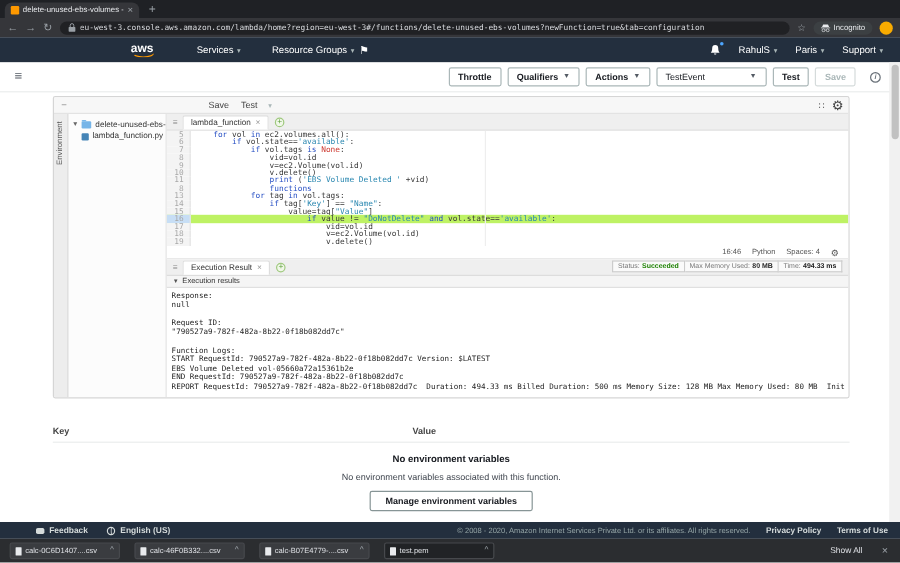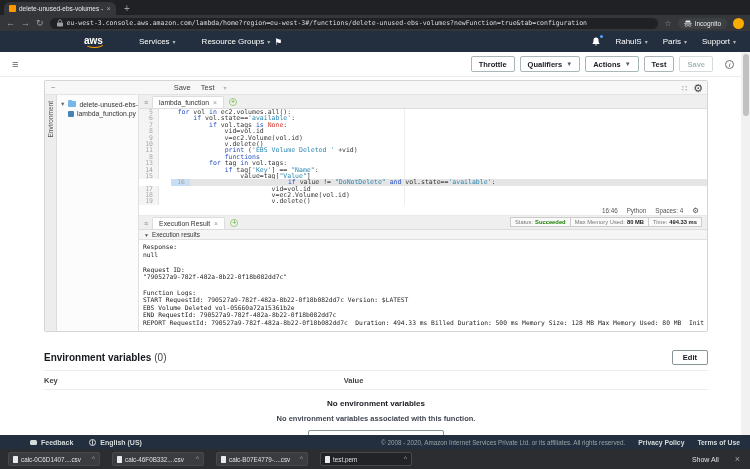--- a/index.html
+++ b/index.html
@@ -19,21 +19,21 @@
   .navbtn { color:#9aa0a6; font-size:9px; line-height:9px; }
   .urlpill { flex:1; height:11px; background:#202124; border-radius:6px; display:flex; align-items:center; gap:4px; padding:0 7px; overflow:hidden; }
   .urltext { font-size:6.5px; color:#dadce0; white-space:nowrap; overflow:hidden; }
   .star { color:#9aa0a6; font-size:8px; }
   .incog { display:flex; align-items:center; gap:3px; background:#3c4043; border-radius:8px; padding:1px 6px; height:11px; }
   .incog span { font-size:6.5px; color:#e8eaed; }
   .avatar { width:11px; height:11px; border-radius:50%; background:#f9ab00; }
 
   
   .awsnav { position:absolute; top:31px; left:0; right:0; height:21px; background:#232f3e; display:flex; align-items:center; color:#fff; }
-  .awslogo { margin-left:84px; font-size:10px; font-weight:bold; color:#fff; position:relative; padding-bottom:2px; }
+  .awslogo { margin-left:109px; font-size:10px; font-weight:bold; color:#fff; position:relative; padding-bottom:2px; }
   .awslogo::after { content:""; position:absolute; left:1px; right:-1px; bottom:0; height:3px; border:1px solid transparent; border-bottom:1.5px solid #ff9900; border-radius:0 0 60% 60%/0 0 100% 100%; }
   .navitems { display:flex; align-items:center; gap:26px; margin-left:36px; }
   .navitem { font-size:8px; color:#fff; display:flex; align-items:center; gap:3px; }
   .caret { font-size:6px; color:#aab7b8; }
   .flagicon { color:#fff; font-size:9px; margin-left:4px; }
   .navright { margin-left:auto; display:flex; align-items:center; gap:15px; padding-right:14px; }
   .bellwrap { position:relative; display:flex; }
   .belldot { position:absolute; top:-2px; right:-3px; width:3px; height:3px; border-radius:50%; background:#4da6ff; }
 
   
@@ -70,21 +70,21 @@
   .codetabbar, .resulttabbar { height:14px; background:#efefef; border-bottom:1px solid #ddd; display:flex; align-items:flex-end; padding-left:3px; position:relative; flex:0 0 auto; }
   .tablist-icon { font-size:7px; color:#888; margin:0 4px 2px 2px; }
   .edtab { background:#fff; border:1px solid #ddd; border-bottom:none; border-radius:2px 2px 0 0; height:12px; display:flex; align-items:center; gap:4px; padding:0 6px; font-size:6.8px; color:#333; }
   .edtab-close { color:#999; font-size:7px; }
   .pluscircle { width:8px; height:8px; border-radius:50%; border:1px solid #9fc97e; background:#f0f7e8; color:#5a9e3a; font-size:7px; line-height:6.5px; text-align:center; margin:0 0 2px 5px; }
   .codearea { height:96px; display:flex; flex-direction:column; position:relative; background:#fff; overflow:hidden; flex:0 0 auto; }
   .ruler { position:absolute; left:265px; top:0; bottom:0; width:1px; background:#eee; }
   .codeline { display:flex; height:6.4px; line-height:6.4px; font-size:6.5px; font-family:"DejaVu Sans Mono", monospace; }
   .codeline .ln { width:20px; flex:0 0 auto; text-align:right; padding-right:5px; color:#a8a8a8; background:#f4f4f4; border-right:1px solid #e4e4e4; }
   .codeline .ct { white-space:pre; color:#383838; padding-left:3px; }
-  .codeline.active { background:#e5e5e5;margin-left:32px; }
+  .codeline.active { background:#bef264; }
   .codeline.active .ln { background:#c7def5; }
   .tk { color:#264fc4; } .ts { color:#2987b0; } .tc { color:#cc342b; }
   .codestatus { height:11px; display:flex; align-items:center; justify-content:flex-end; gap:9px; padding-right:8px; font-size:6.3px; color:#555; background:#fff; border-bottom:1px solid #e9e9e9; flex:0 0 auto; }
   .codestatus .sgear { font-size:7.5px; color:#555; }
   .statusboxes { position:absolute; right:5px; bottom:2px; display:flex; }
   .sbox { border:1px solid #ccc; background:#fafafa; font-size:5.8px; color:#777; padding:1px 4px; display:flex; gap:2px; align-items:center; }
   .sbox + .sbox { border-left:none; }
   .sbox b { color:#222; font-weight:bold; }
   .sbox .ok { color:#1d8102; font-weight:bold; }
   .resultheader { height:10px; background:#f5f5f5; border-bottom:1px solid #e0e0e0; display:flex; align-items:center; gap:3px; padding-left:5px; font-size:6.3px; color:#333; flex:0 0 auto; }
@@ -96,21 +96,21 @@
   .envsection { position:absolute; top:350px; left:44px; width:664px; }
   .envhead { display:flex; align-items:center; border-bottom:1px solid #eaeded; padding-bottom:5px; }
   .envtitle { font-size:10px; font-weight:bold; color:#16191f; }
   .envcount { font-size:10px; color:#444; margin-left:3px; font-weight:normal; }
   .editbtn { margin-left:auto; background:#fff; border:1px solid #879596; border-radius:2px; font-size:7.5px; font-weight:bold; color:#16191f; padding:2px 10px; }
   .envcols { display:flex; border-bottom:1px solid #eaeded; padding:5px 0 4px 0; }
   .envcol { font-size:7.5px; font-weight:bold; color:#444;text-align:center; }
   .envcol--value { margin-left:286px; }
   .envempty { text-align:center; padding-top:9px; }
   .envempty-title { font-size:8px; font-weight:bold; color:#16191f; }
-  .envempty-sub { font-size:7.5px; color:#414750; margin-top:6px;font-weight:bold; }
+  .envempty-sub { font-size:7.5px; color:#414750; margin-top:6px; }
   .managebtn { display:inline-block; margin-top:7px; background:#fff; border:1px solid #879596; border-radius:2px; font-size:7.5px; font-weight:bold; color:#16191f; padding:3px 12px; }
 
   
   .scrollbar { position:absolute; top:52px; right:0; width:9px; height:383px; background:#f1f1f1; z-index:4; }
   .scrollthumb { position:absolute; top:2px; left:1.5px; width:6px; height:62px; border-radius:3px; background:#c1c1c1; }
 
   
   .awsfooter { position:absolute; top:435px; left:0; right:0; height:14px; background:#232f3e; display:flex; align-items:center; z-index:5; color:#d5dbdb; }
   .fitem { display:flex; align-items:center; gap:4px; font-size:7px; font-weight:bold; color:#d5dbdb; }
   .fitem--feedback { margin-left:30px; }
@@ -214,20 +214,24 @@
           <span>Throttle</span>
         </button>
       <button class="awsbtn">
           <span>Qualifiers</span>
           <span class="caret">▼</span>
         </button>
       <button class="awsbtn">
           <span>Actions</span>
           <span class="caret">▼</span>
         </button>
+      <div class="awsbtn eventselect">
+          <span>TestEvent</span>
+          <span class="caret">▼</span>
+        </div>
       <button class="awsbtn">Test</button>
       <button class="awsbtn awsbtn--disabled">Save</button>
     </div>
     <span class="infoicon">i</span>
   </div>
 
   <div class="ide">
     <div class="ide-menubar">
       <span class="menu-collapse">−</span>
       <span class="menu-run menu-item" style="margin-left:110px;">Save</span>
@@ -370,25 +374,20 @@
             <div class="logline">START RequestId: 790527a9-782f-482a-8b22-0f18b082dd7c Version: $LATEST</div>
             <div class="logline">EBS Volume Deleted vol-05660a72a15361b2e</div>
             <div class="logline">END RequestId: 790527a9-782f-482a-8b22-0f18b082dd7c</div>
             <div class="logline">REPORT RequestId: 790527a9-782f-482a-8b22-0f18b082dd7c  Duration: 494.33 ms Billed Duration: 500 ms Memory Size: 128 MB Max Memory Used: 80 MB  Init Duration: 399.02 ms</div>
           </div>
       </div>
     </div>
   </div>
 
   <div class="envsection">
-    <div class="envhead">
-      <span class="envtitle">Environment variables</span>
-      <span class="envcount">(0)</span>
-      <button class="editbtn">Edit</button>
-    </div>
     <div class="envcols">
       <span class="envcol">Key</span>
       <span class="envcol envcol--value">Value</span>
     </div>
     <div class="envempty">
       <div class="envempty-title">No environment variables</div>
       <div class="envempty-sub">No environment variables associated with this function.</div>
       <span class="managebtn">Manage environment variables</span>
     </div>
   </div>

